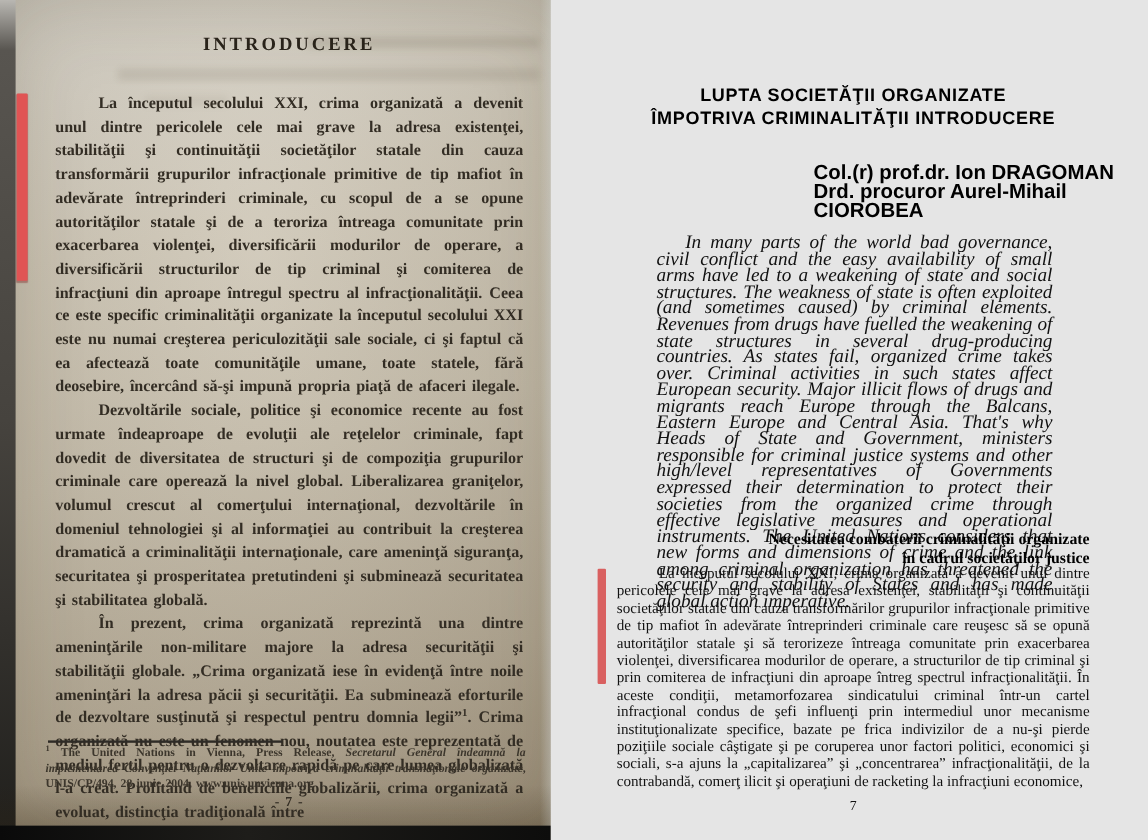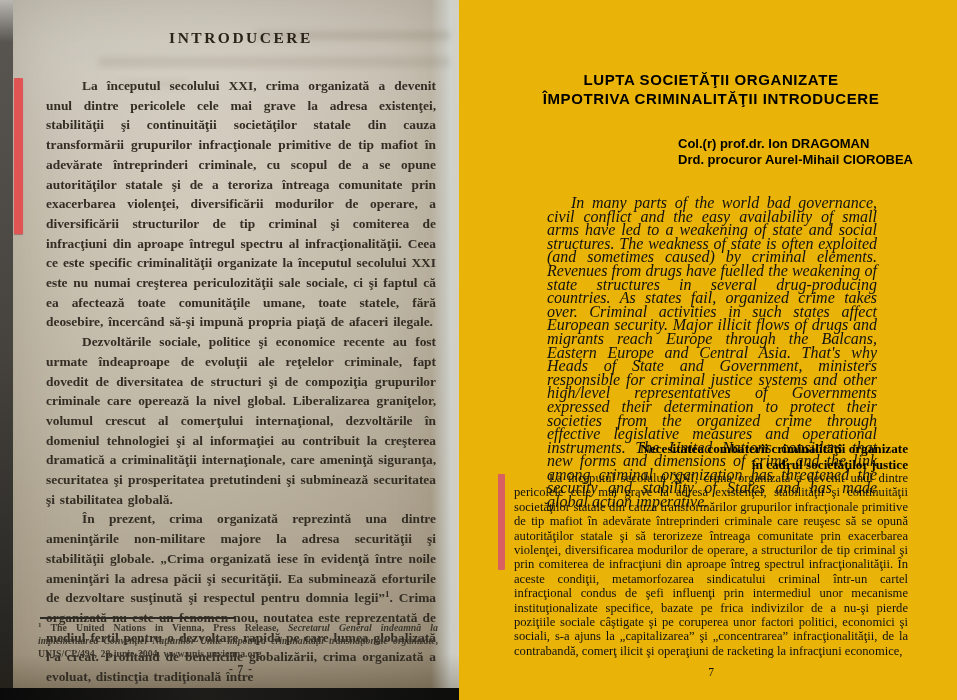--- a/index.html
+++ b/index.html
@@ -7,20 +7,21 @@
     position:relative;width:957px;height:700px;overflow:hidden;
     background:#fff;font-family:"Liberation Serif", serif;
   }
   
   .photo-page{
     position:absolute;left:0;top:0;width:459px;height:700px;overflow:hidden;
     background:
       radial-gradient(ellipse at 45% 30%, rgba(255,255,255,0.14), rgba(30,20,5,0.10) 95%),
       linear-gradient(168deg,#d7d3c9 0%,#ccc4b3 28%,#c3baa7 52%,#b4a994 78%,#a0937d 100%);
     box-shadow:inset 0 0 70px rgba(60,45,20,0.22);
+    padding-left:19px;
   }
   .photo-left-edge{
     position:absolute;left:0;top:0;width:13px;height:700px;
     background:linear-gradient(to bottom,#b9b7b2 0%,#585550 6%,#46433e 50%,#201f1c 100%);
   }
   .photo-right-edge{
     position:absolute;right:0;top:0;width:28px;height:700px;
     background:linear-gradient(to right, rgba(214,216,212,0) 0%, rgba(212,216,213,0.85) 70%, rgba(214,210,196,0.95) 100%);
   }
   .photo-bottom-edge{
@@ -55,32 +56,32 @@
     font-size:9.8px;line-height:12.8px;color:#3c362c;font-weight:600;
     text-align:justify;word-spacing:1px;
   }
   .footnote sup{font-size:7px;line-height:0;}
   .photo-pagenum{
     position:absolute;left:46px;top:663px;width:390px;text-align:center;
     font-size:11.5px;color:#332d24;font-weight:600;letter-spacing:1px;
   }
   
   .white-page{
-    position:absolute;left:459px;top:0;width:498px;height:700px;background:#eab308;
+    position:absolute;left:459px;top:0;width:498px;height:700px;background:#e5e5e5;
     color:#111;
   }
   .art-title{
     position:absolute;left:55px;top:70px;width:394px;text-align:center;
     font-family:"Liberation Sans", sans-serif;font-weight:bold;
     font-size:15px;line-height:19px;letter-spacing:0.6px;color:#000;
   }
   .authors{
     position:absolute;left:219px;top:136px;width:260px;
     font-family:"Liberation Sans", sans-serif;font-weight:bold;
-    font-size:13px;line-height:16px;color:#000;
+    font-size:17px;line-height:16px;color:#000;
   }
   .abstract{
     position:absolute;left:88px;top:196px;width:330px;
     font-style:italic;font-size:16px;line-height:13.6px;
     text-align:justify;text-indent:24px;color:#111;
   }
   .sec-heading{
     position:absolute;left:89px;top:441px;width:360px;
     font-weight:bold;font-size:13.2px;line-height:15.5px;color:#000;text-align:right;
   }

